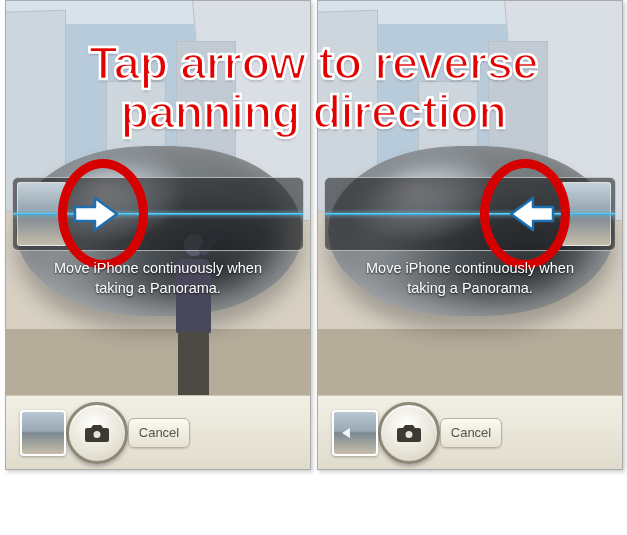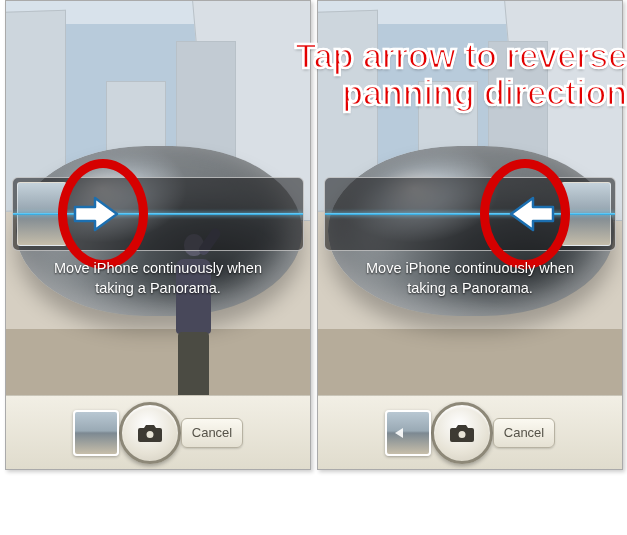--- a/index.html
+++ b/index.html
@@ -158,21 +158,21 @@
 
   
   .bottom-bar {
     position: absolute;
     left: 0; right: 0; bottom: 0;
     height: 74px;
     background: linear-gradient(#f2efe5, #e0dccd);
     border-top: 1px solid rgba(0,0,0,0.1);
     display: flex;
     align-items: center;
-    justify-content: center;
+    justify-content: flex-start;
     padding: 0 14px;
   }
   .thumb {
     width: 46px; height: 46px;
     border: 2px solid #fff;
     border-radius: 4px;
     box-shadow: 0 1px 3px rgba(0,0,0,0.3);
     background: linear-gradient(180deg,#b8c7d2 0%,#9aaab5 45%,#7c8992 50%,#c7beaa 100%);
     position: relative;
     overflow: hidden;
@@ -211,22 +211,22 @@
     box-shadow: 0 1px 2px rgba(0,0,0,0.15);
     cursor: pointer;
     padding: 0 8px;
   }
 
   
   .annotation {
     position: absolute;
     top: 38px;
     left: 0; right: 0;
-    text-align: right;
-    font-size: 35px;
+    text-align: center;
+    font-size: 47px;
     line-height: 1.05;
     font-weight: 800;
     color: #e30000;
     -webkit-text-stroke: 2.5px #ffffff;
     text-shadow:
       -1px -1px 0 #fff, 1px -1px 0 #fff, -1px 1px 0 #fff, 1px 1px 0 #fff,
       0 2px 3px rgba(0,0,0,0.3);
     pointer-events: none;
     font-family: "Helvetica Neue", Helvetica, Arial, sans-serif;
     white-space: pre-line;

